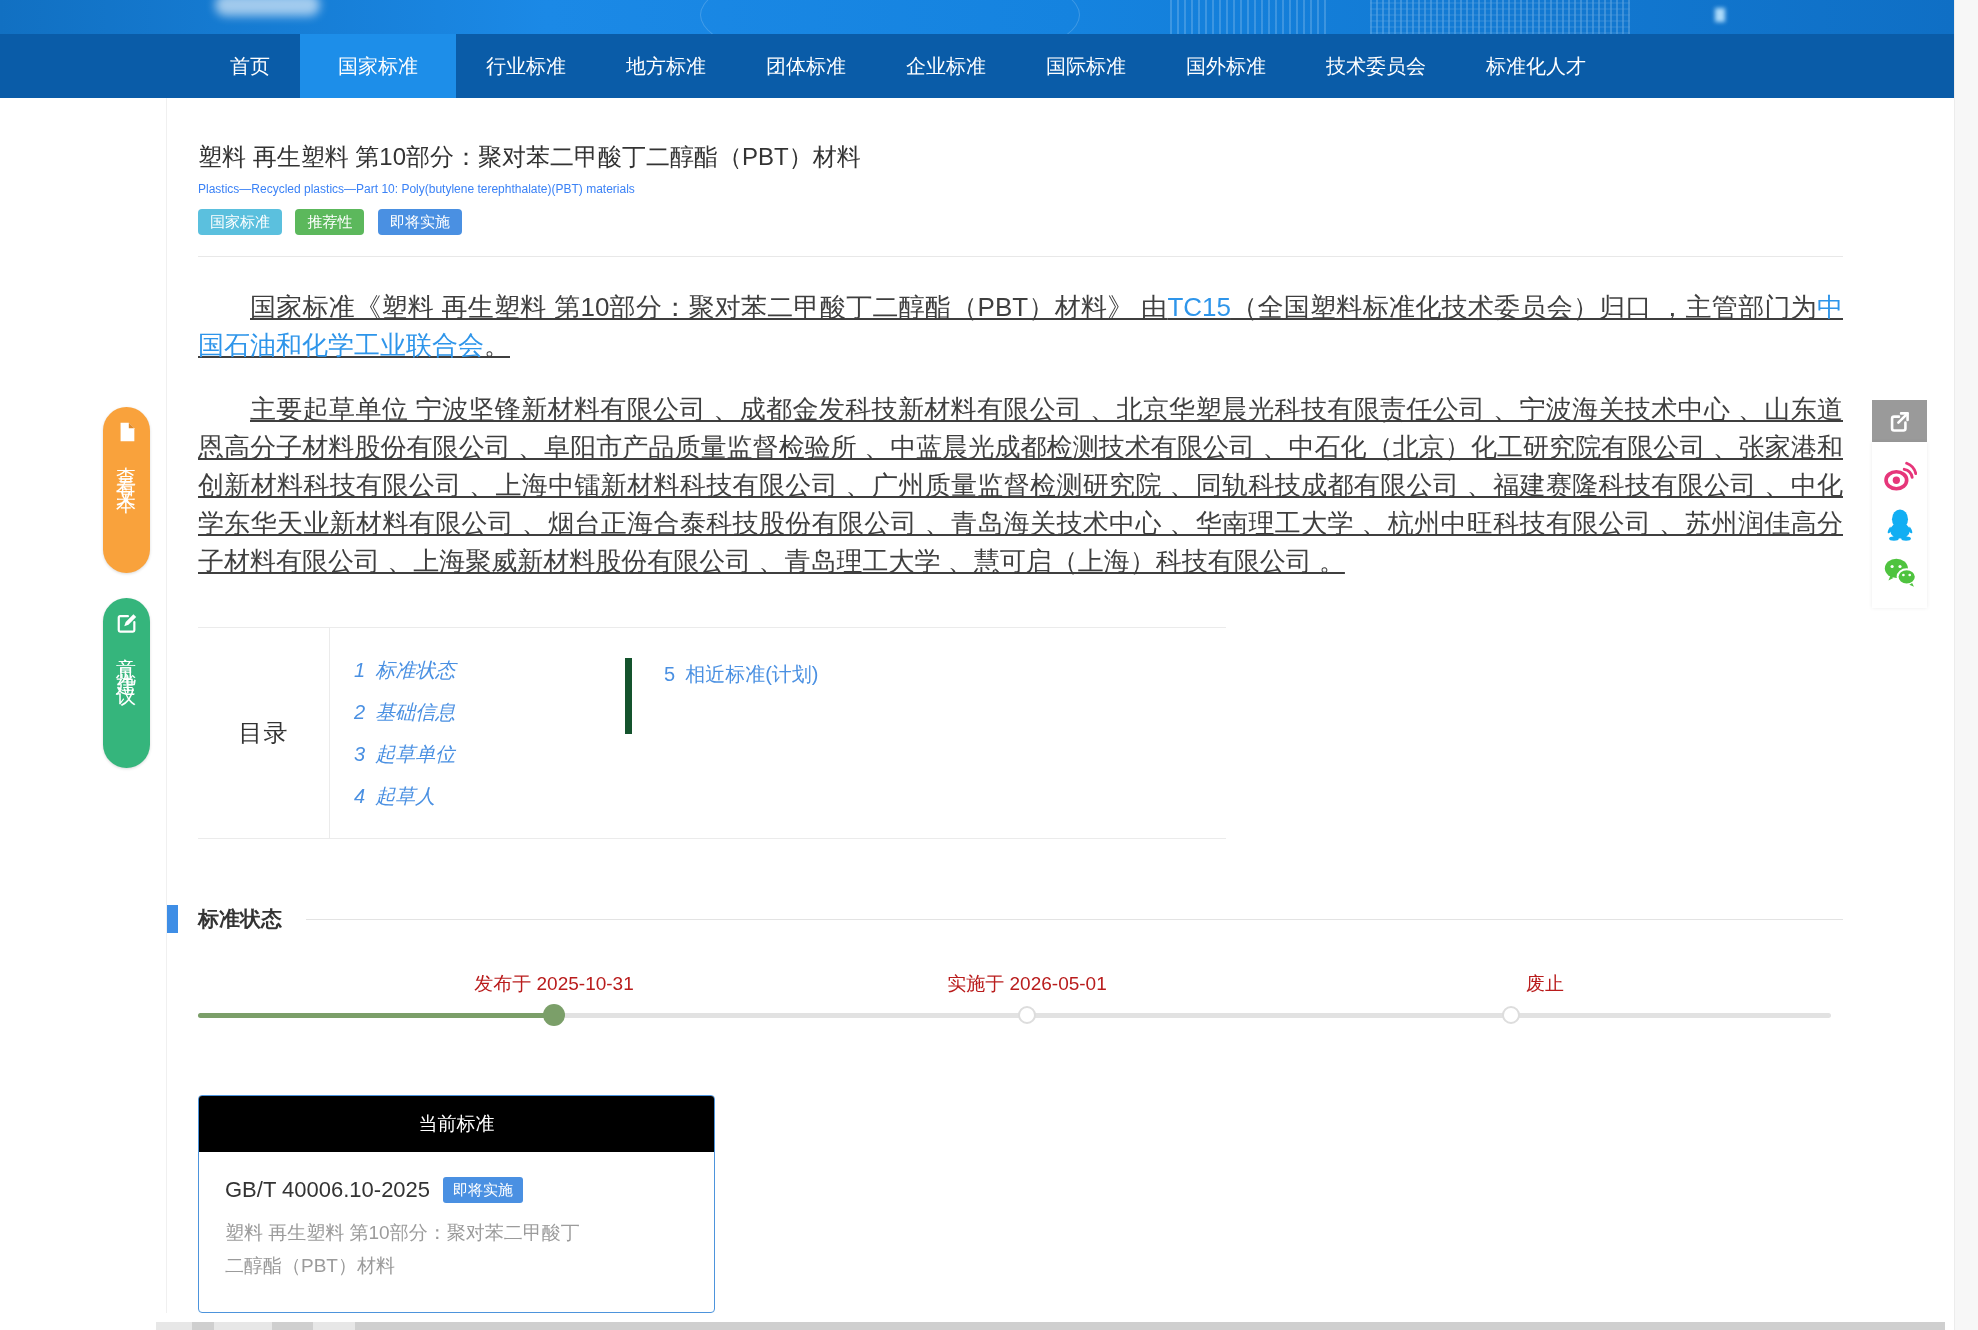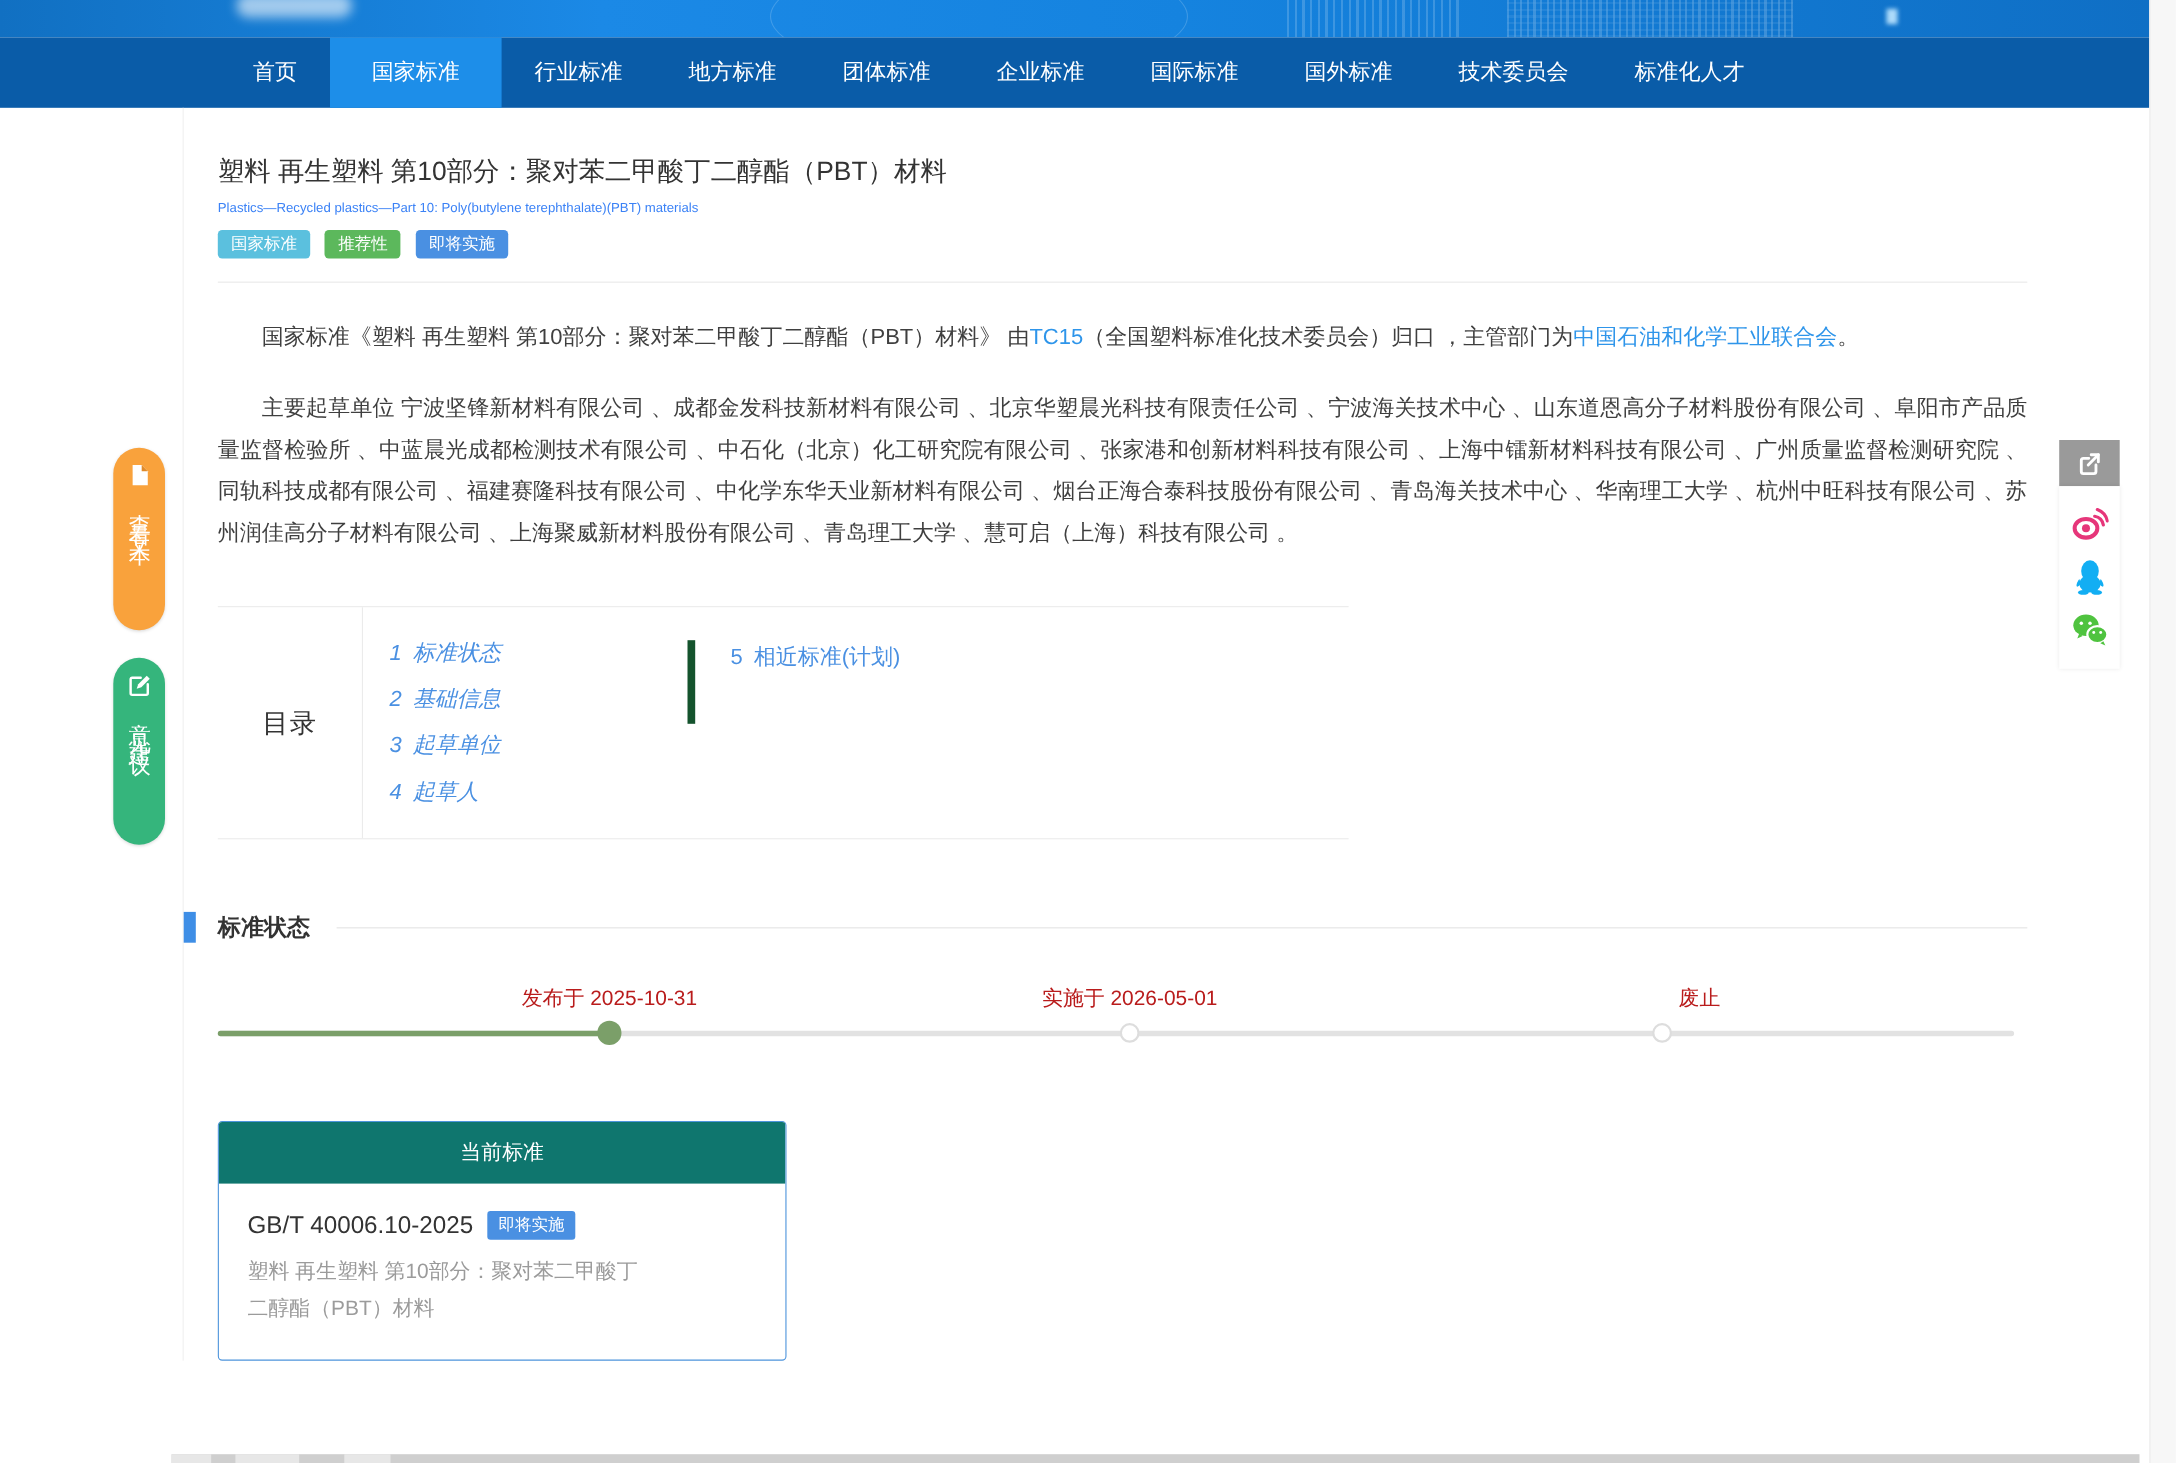--- a/index.html
+++ b/index.html
@@ -39,22 +39,22 @@
   .title-cn { font-size:24px; font-weight:500; color:#333; line-height:34px; }
   .title-en { font-size:12px; color:#3b82f6; margin-top:8px; }
   .badge-row { margin-top:13px; }
   .badge { display:inline-block; color:#fff; font-size:15px; padding:4px 12px;
     border-radius:4px; margin-right:9px; line-height:18px; }
   .badge-teal { background:#5bc0de; }
   .badge-green { background:#5cb85c; }
   .badge-blue { background:#4a90e2; }
   .rule { border:none; border-top:1px solid #e8e8e8; margin-top:21px; }
 
-  .para { font-size:20px; color:#3f3f3f; line-height:38px; text-indent:2em;
-    text-align:justify; }
+  .para { font-size:26px; color:#3f3f3f; line-height:38px; text-indent:2em;
+    text-align:justify;text-decoration:underline; }
   .para.first { margin-top:31px; }
   .para.units { margin-top:26px; }
   .para.people { margin-top:26px; }
   .link { color:#2e95ea; cursor:pointer; text-decoration:none; }
 
   
   .toc { margin-top:47px; width:1028px; display:flex;
     border-top:1px solid #ebebeb; border-bottom:1px solid #ebebeb; }
   .toc-label { width:132px; display:flex; align-items:center; justify-content:center;
     border-right:1px solid #ebebeb; font-size:24px; color:#333; letter-spacing:1px; }
@@ -81,21 +81,21 @@
   .tl-dot-done { position:absolute; top:33px; width:22px; height:22px; border-radius:50%;
     background:#7b9f69; transform:translateX(-50%); }
   .tl-dot-pending { position:absolute; top:35px; width:18px; height:18px; border-radius:50%;
     background:#fff; border:2px solid #ddd; transform:translateX(-50%); }
   .tl-label { position:absolute; top:0; transform:translateX(-50%); font-size:19px;
     color:#b91c1c; white-space:nowrap; }
 
   
   .cur-card { margin-top:52px; width:517px; border:1px solid #4d94dc; border-radius:4px;
     overflow:hidden; background:#fff; }
-  .cur-head { height:56px; background:#0f766e; color:#fff; font-size:19px;
+  .cur-head { height:56px; background:#000000; color:#fff; font-size:19px;
     display:flex; align-items:center; justify-content:center; }
   .cur-body { padding:25px 26px 30px; }
   .cur-code-row { display:flex; align-items:flex-end; }
   .cur-code { font-size:22px; color:#333; font-weight:500; }
   .cur-badge { margin-left:13px; background:#4a90e2; color:#fff; font-size:15px;
     padding:5px 10px; border-radius:3px; line-height:16px; }
   .cur-desc { margin-top:13px; font-size:19px; color:#9b9b9b; line-height:33px;
     width:370px; }
 
   

